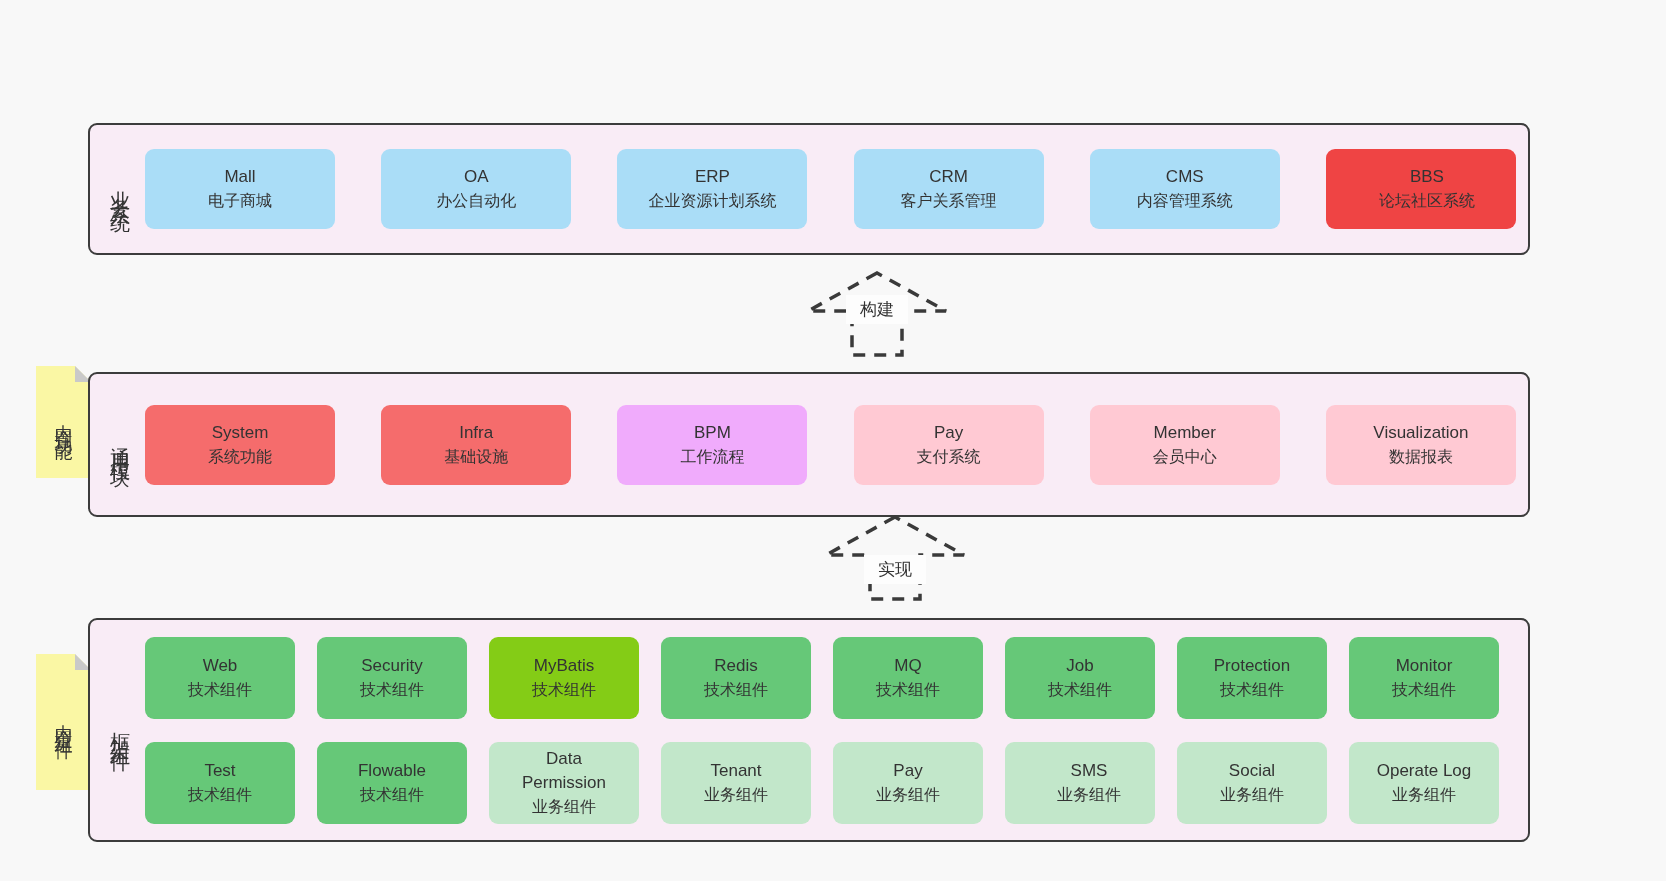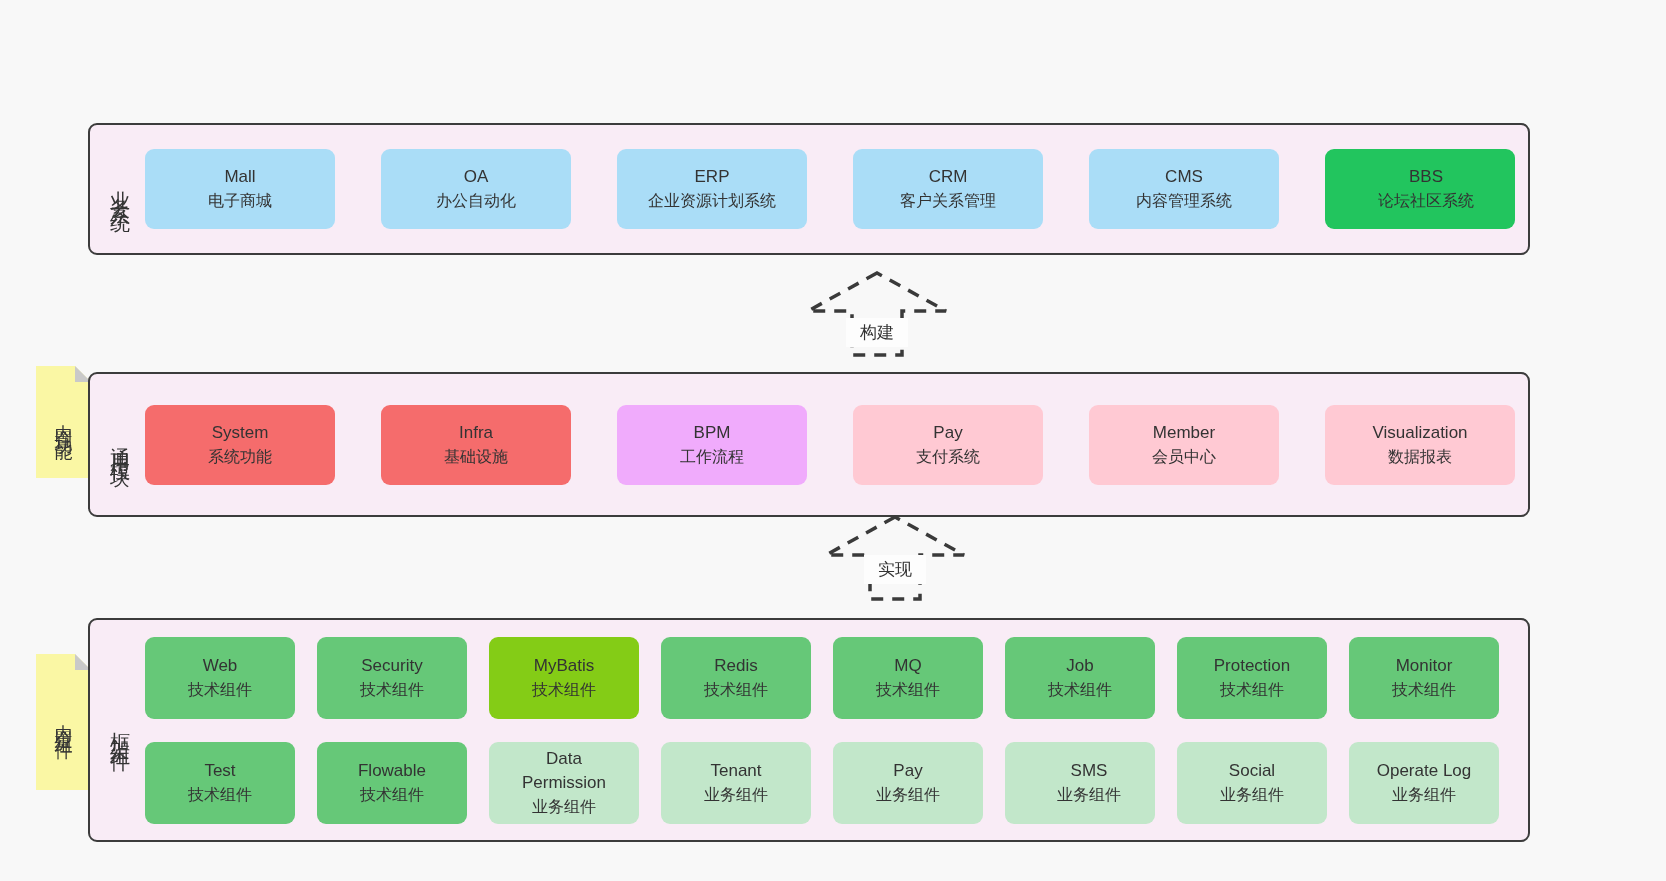--- a/index.html
+++ b/index.html
@@ -17,21 +17,21 @@
   #layer-mid { top:372px; height:145px; }
   #layer-bot { top:618px; height:224px; }
   .side-label {
     position:absolute; left:8px; top:0; bottom:0; width:46px;
     display:flex; align-items:center; justify-content:center;
     writing-mode:vertical-rl; text-orientation:upright;
     font-size:20px; letter-spacing:7px; color:#333;
   }
   .row6 {
     position:absolute; left:55px; right:12px; top:0; bottom:0;
-    display:flex; align-items:center; gap:46px;
+    display:flex; align-items:center; gap:31px;justify-content:space-between;
   }
   .rows-wrap {
     position:absolute; left:55px; right:12px; top:0; bottom:0;
     display:flex; flex-direction:column; justify-content:center; gap:23px;
   }
   .row8 { display:flex; gap:22px; }
   
   .box {
     border-radius:9px; display:flex; flex-direction:column;
     align-items:center; justify-content:center; text-align:center;
@@ -57,21 +57,21 @@
     writing-mode:vertical-rl; text-orientation:upright;
     font-size:18px; letter-spacing:6px; color:#333;
   }
   
   .arrow-svg { position:absolute; z-index:2; }
   .arrow-label {
     position:absolute; z-index:3; width:62px; text-align:center;
     background:#fdfdfd; font-size:17px; padding:3px 0; color:#333;
   }
   #arrow1 { left:800px; top:267px; }
-  #arrow1-label { left:846px; top:318px; }
+  #arrow1-label { left:846px; top:295px; }
   #arrow2 { left:818px; top:511px; }
   #arrow2-label { left:864px; top:555px; }
 </style>
 </head>
 <body>
 
 <div class="note" id="note-mid">
   <div class="note-text">内置功能</div>
 </div>
 <div class="note" id="note-bot">
@@ -94,21 +94,21 @@
       <div class="cn">企业资源计划系统</div>
     </div>
     <div class="box w190" style="background: rgb(170, 221, 247);">
       <div class="en">CRM</div>
       <div class="cn">客户关系管理</div>
     </div>
     <div class="box w190" style="background: rgb(170, 221, 247);">
       <div class="en">CMS</div>
       <div class="cn">内容管理系统</div>
     </div>
-    <div class="box w190" style="background: #22c55e; padding-left: 12px;">
+    <div class="box w190" style="background: #ef4444; padding-left: 12px;">
       <div class="en">BBS</div>
       <div class="cn">论坛社区系统</div>
     </div>
   </div>
 </div>
 
 <svg class="arrow-svg" id="arrow1" width="154" height="92">
   <polygon points="77,6 8,44 52,44 52,88 102,88 102,44 146,44" fill="none" stroke="#3a3a3a" stroke-width="3.5" stroke-dasharray="12 9"></polygon>
 </svg>
 <div class="arrow-label" id="arrow1-label">构建</div>

